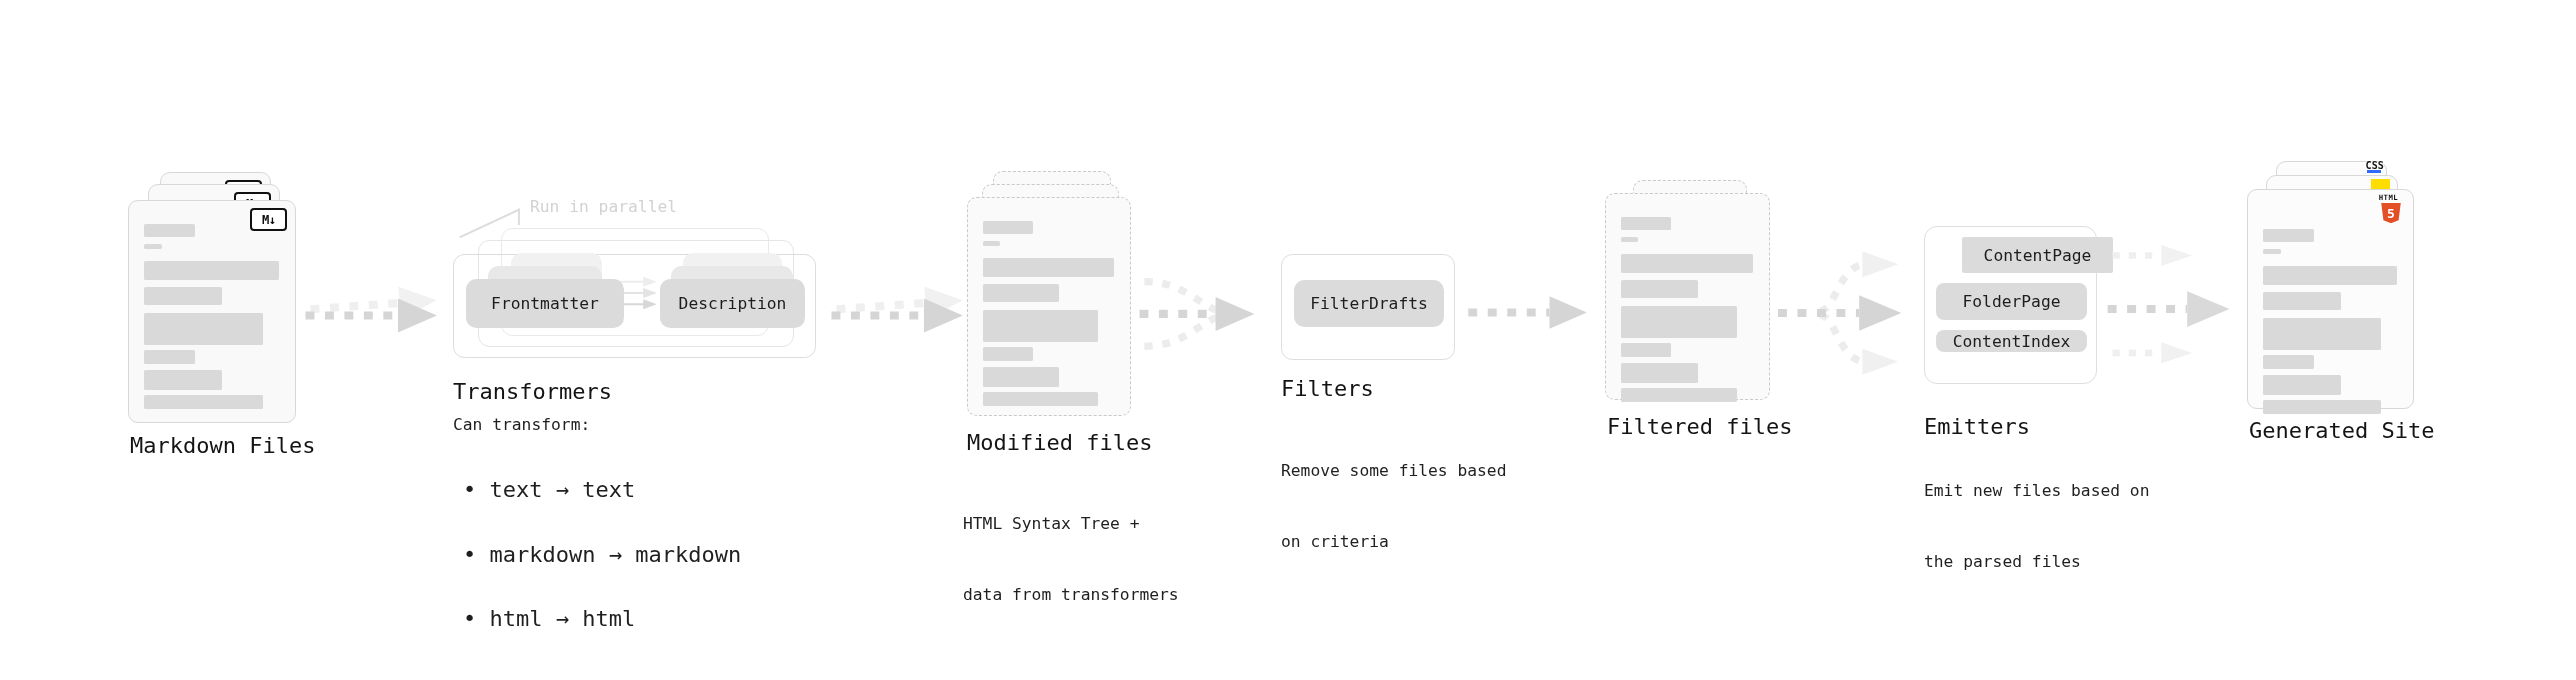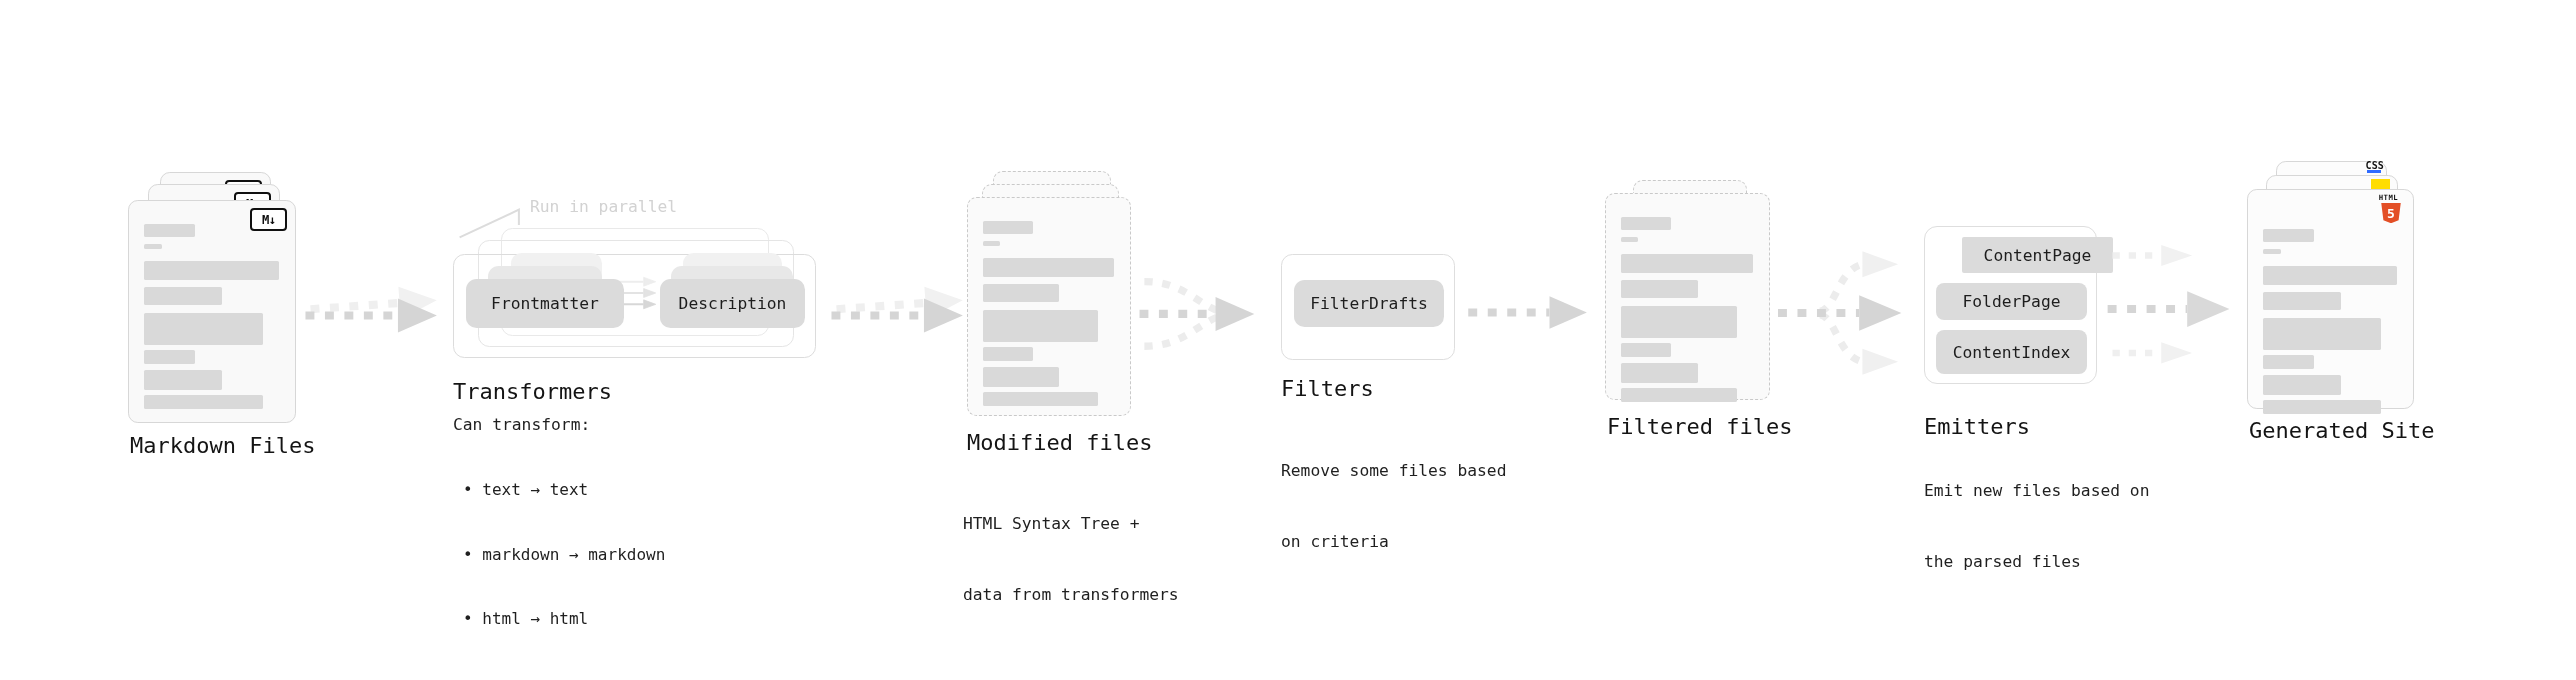--- a/index.html
+++ b/index.html
@@ -38,21 +38,21 @@
   .pill{
     position:absolute;background:#dbdbdb;border-radius:10.6px;
     display:flex;align-items:center;justify-content:center;
     font-size:16.3px;color:#1d1d1d;white-space:nowrap;
   }
   .pill.ghost1{background:#e8e8e8;}
   .pill.ghost2{background:#f1f1f1;}
   
   .stage-label{position:absolute;font-size:22px;font-weight:500;line-height:26px;color:#141414;white-space:pre;}
   .stage-desc{position:absolute;font-size:16.3px;line-height:23.6px;color:#1f1f1f;white-space:pre;}
-  .bullets{position:absolute;font-size:16px;line-height:21.5px;color:#1f1f1f;white-space:pre;}
+  .bullets{position:absolute;font-size:22px;line-height:21.5px;color:#1f1f1f;white-space:pre;}
   .note{position:absolute;font-size:16.3px;color:#d2d2d2;white-space:pre;}
   .arrow-svg{position:absolute;display:block;}
 </style>
 </head>
 <body>
 
 <div class="canvas">
 
   <div>
     <div class="doc" style="left:160px;top:172px;width:111px;height:98px;">
@@ -200,21 +200,21 @@
     <polygon points="104,9 148,25 104,41" fill="#f0f0f0"></polygon>
     <path d="M52,87 C72,92 74,138 104,145" fill="none" stroke="#ececec" stroke-width="9" stroke-dasharray="10 12"></path>
     <polygon points="104,129 148,145 104,161" fill="#f0f0f0"></polygon>
     <line x1="0" y1="85" x2="100" y2="85" stroke="#d5d5d5" stroke-width="10" stroke-dasharray="11 13"></line>
     <polygon points="100,63 152,85 100,107" fill="#d5d5d5"></polygon>
   </svg>
 
   <div class="panel" style="left:1924px;top:226px;width:173px;height:158px;border-radius:13px;"></div>
   <div class="pill" style="left:1936px;top:237px;width:151px;height:36px;border-radius:2px;margin-left:26px;">ContentPage</div>
   <div class="pill" style="left:1936px;top:283px;width:151px;height:37px;border-radius:8.1px;">FolderPage</div>
-  <div class="pill" style="left:1936px;top:330px;width:151px;height:44px;border-radius:8.1px;">ContentIndex</div>
+  <div class="pill" style="left:1936px;top:330px;width:151px;height:22px;border-radius:8.1px;">ContentIndex</div>
   <div class="stage-label" style="left:1924px;top:414px;">Emitters</div>
   <div class="stage-desc" style="left:1924px;top:432px;">
     <div>Emit new files based on</div>
     <div>the parsed files</div>
   </div>
 
   <svg class="arrow-svg" style="left:2106px;top:244px;" width="134" height="122" viewBox="0 0 165 150">
     <g>
       <line x1="8" y1="14" x2="68" y2="14" stroke="#efefef" stroke-width="8" stroke-dasharray="9 11"></line>
       <polygon points="68,1 106,14 68,27" fill="#f1f1f1"></polygon>

